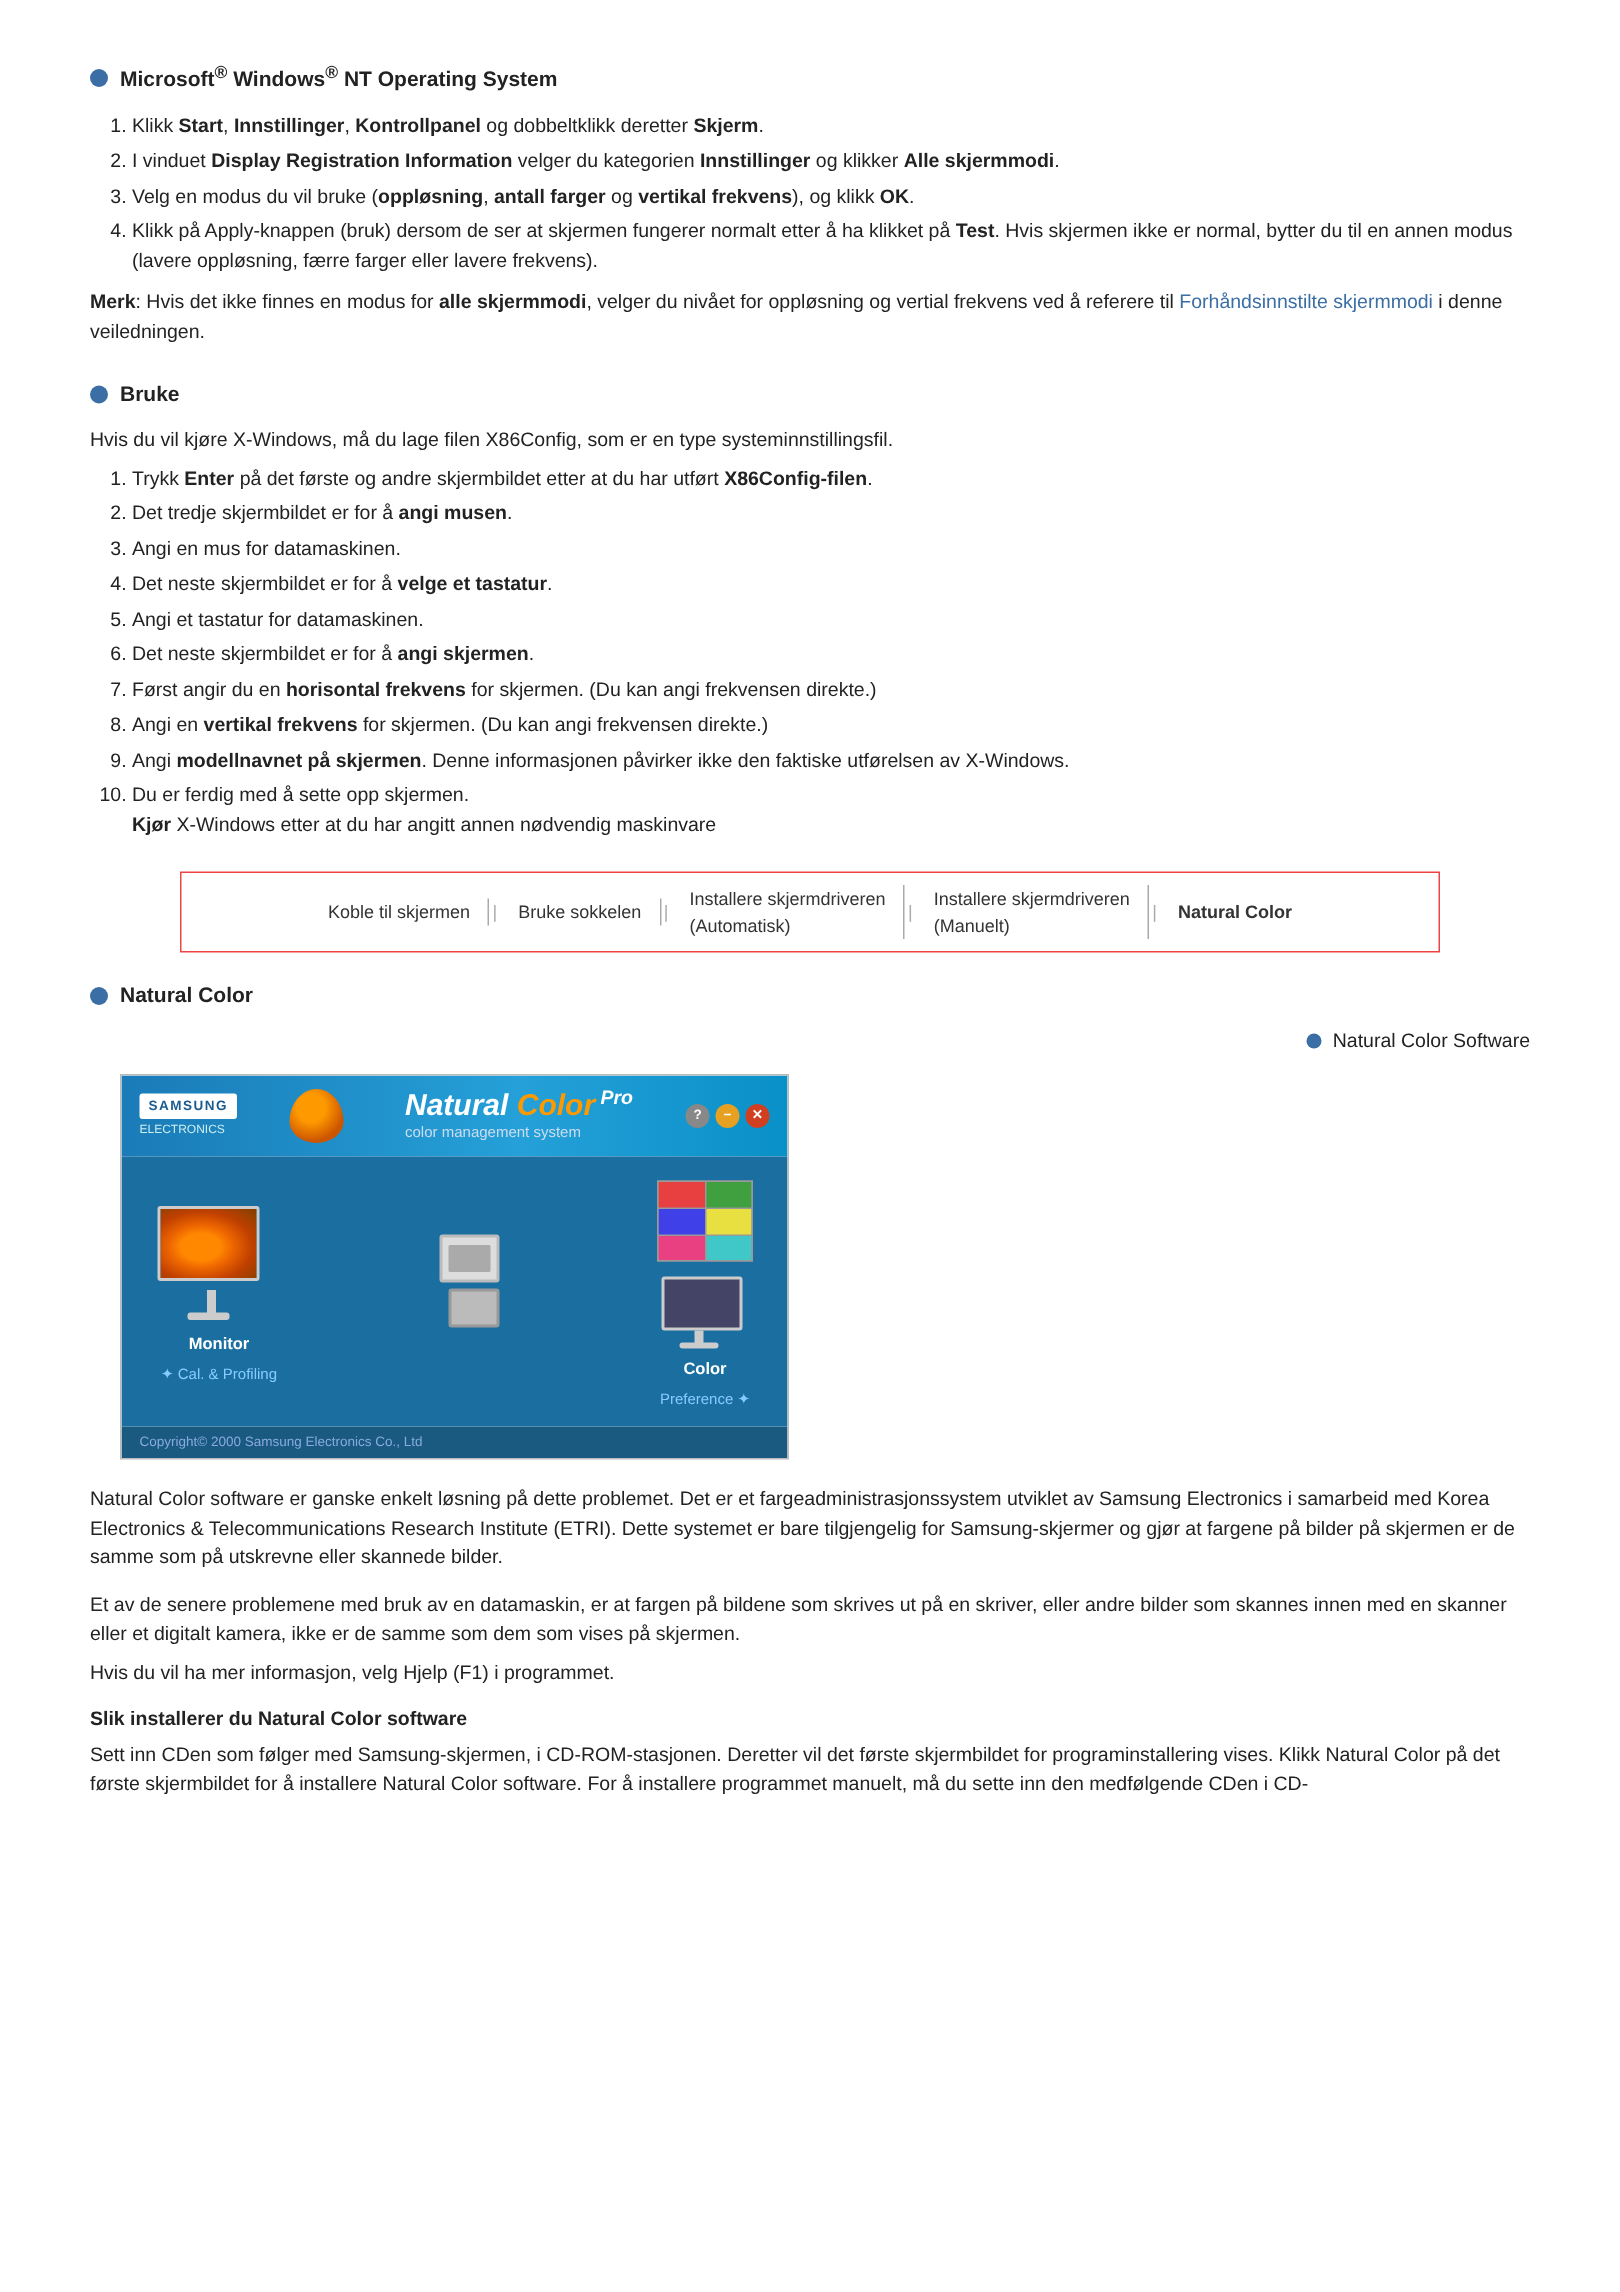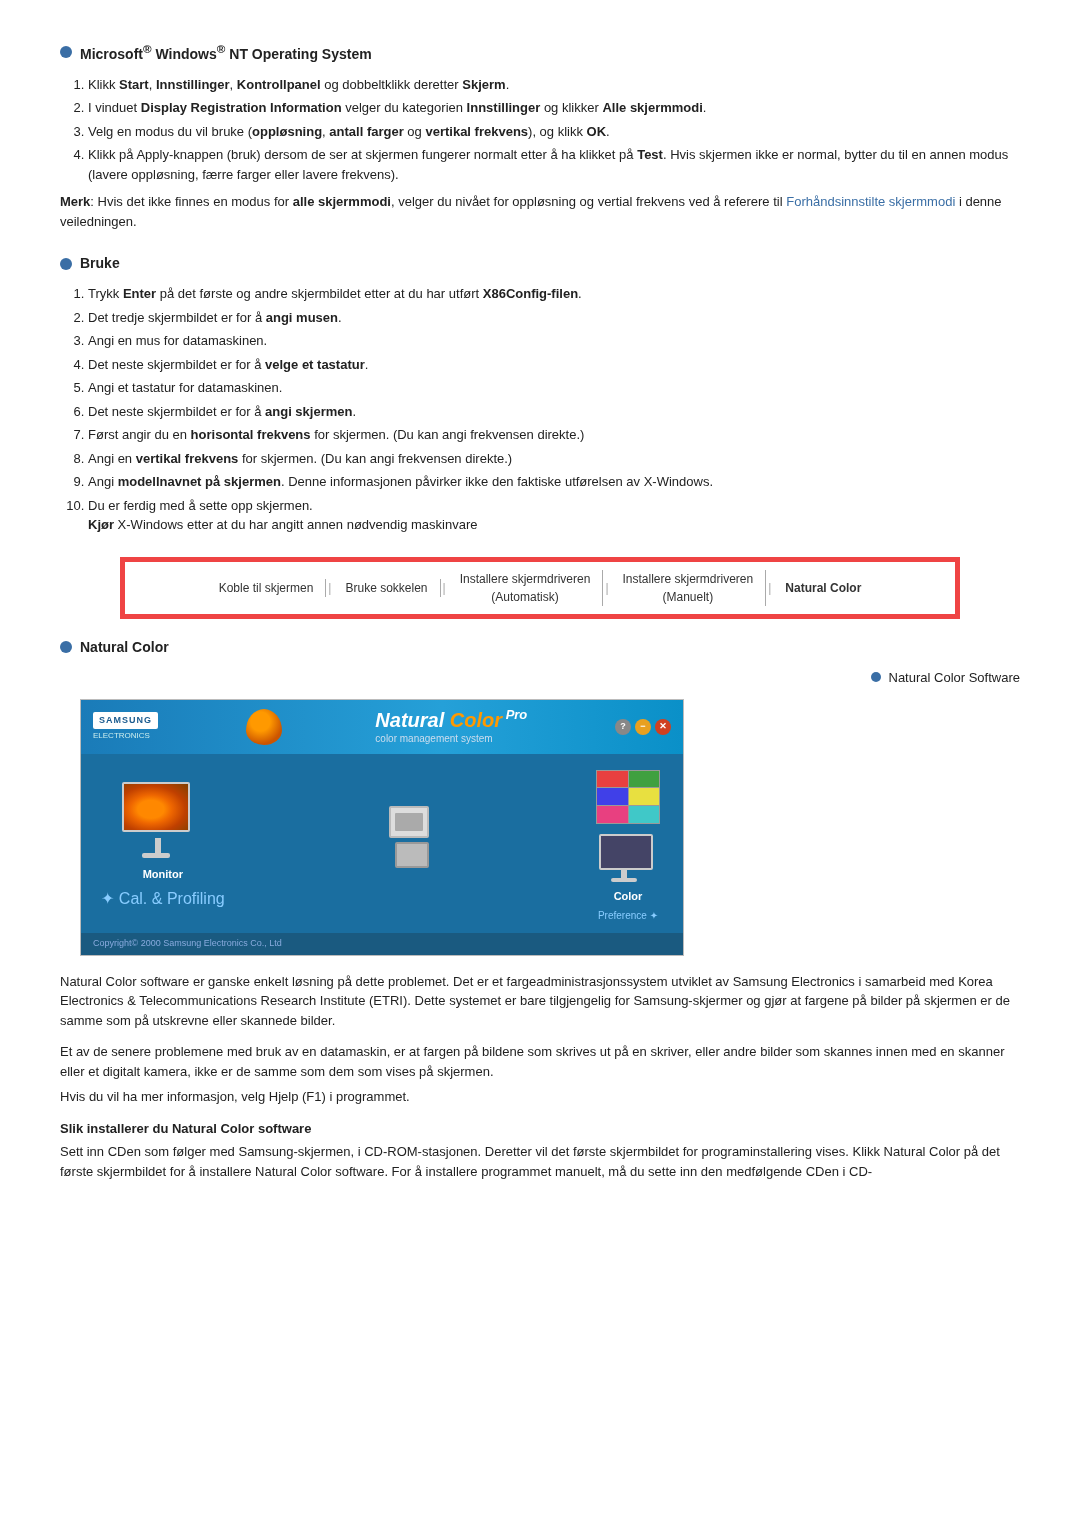--- a/index.html
+++ b/index.html
@@ -31,38 +31,37 @@
       font-weight: bold;
     }
     ol { margin-left: 28px; margin-bottom: 8px; }
     ol li { margin-bottom: 4px; }
     .note { margin-top: 8px; }
     .link-blue { color: #3a6ea5; text-decoration: none; }
     .nav-bar {
       display: flex;
       align-items: center;
       justify-content: center;
-      border: 5px solid #ef4444;
+      border: 1px solid #ef4444;
       padding: 8px 16px;
       margin: 18px 60px;
       font-size: 12px;
       color: #333;
       gap: 0;
-      text-align: center;
     }
     .nav-item {
       padding: 0 12px;
       border-right: 1px solid #aaa;
       white-space: nowrap;
     }
     .nav-item:last-child { border-right: none; font-weight: bold; }
     .nav-divider { color: #aaa; margin: 0 2px; }
     
     .software-box {
-      width: 604px;
+      width: 446px;
       margin: 12px 0 16px 0;
       border: 1px solid #bbb;
       overflow: hidden;
     }
     .sw-header {
       background: linear-gradient(90deg, #1a7bb8 0%, #25a0d8 60%, #0a90c8 100%);
       padding: 8px 12px;
       display: flex;
       align-items: center;
       justify-content: space-between;
@@ -127,20 +126,21 @@
     <li>Klikk på Apply-knappen (bruk) dersom de ser at skjermen fungerer normalt etter å ha klikket på <strong>Test</strong>. Hvis skjermen ikke er normal, bytter du til en annen modus (lavere oppløsning, færre farger eller lavere frekvens).</li>
   </ol>
   <p class="note"><strong>Merk</strong>: Hvis det ikke finnes en modus for <strong>alle skjermmodi</strong>, velger du nivået for oppløsning og vertial frekvens ved å referere til <a class="link-blue">Forhåndsinnstilte skjermmodi</a> i denne veiledningen.</p>
 </div>
 
 <div class="section">
   <div class="section-header">
     <div class="bullet-circle blue"></div>
     <span class="section-title">Bruke</span>
   </div>
+  <p>Hvis du vil kjøre X-Windows, må du lage filen X86Config, som er en type systeminnstillingsfil.</p>
   <ol>
     <li>Trykk <strong>Enter</strong> på det første og andre skjermbildet etter at du har utført <strong>X86Config-filen</strong>.</li>
     <li>Det tredje skjermbildet er for å <strong>angi musen</strong>.</li>
     <li>Angi en mus for datamaskinen.</li>
     <li>Det neste skjermbildet er for å <strong>velge et tastatur</strong>.</li>
     <li>Angi et tastatur for datamaskinen.</li>
     <li>Det neste skjermbildet er for å <strong>angi skjermen</strong>.</li>
     <li>Først angir du en <strong>horisontal frekvens</strong> for skjermen. (Du kan angi frekvensen direkte.)</li>
     <li>Angi en <strong>vertikal frekvens</strong> for skjermen. (Du kan angi frekvensen direkte.)</li>
     <li>Angi <strong>modellnavnet på skjermen</strong>. Denne informasjonen påvirker ikke den faktiske utførelsen av X-Windows.</li>
@@ -203,21 +203,21 @@
           <div style="position:absolute;top:0;left:4px;width:68px;height:50px;background:linear-gradient(135deg,#e8d040 0%,#d4c020 40%,#c08000 100%);border:2px solid #ccc;border-radius:2px;overflow:hidden;">
 
             <div style="width:100%;height:100%;background:radial-gradient(ellipse at 42% 55%, #f80 25%, #e60 40%, #c04000 65%, #804000 100%);"></div>
           </div>
 
           <div style="position:absolute;bottom:8px;left:37px;width:6px;height:16px;background:#ccc;"></div>
 
           <div style="position:absolute;bottom:4px;left:24px;width:28px;height:5px;background:#ccc;border-radius:2px;"></div>
         </div>
         <div style="color:#fff;font-size:11px;font-weight:bold;text-align:center;">Monitor</div>
-        <div style="color:#8cf;font-size:16px;text-align:center;">
+        <div style="color:#8cf;font-size:10px;text-align:center;">
           <span>✦ </span><span>Cal. &amp; Profiling</span>
         </div>
       </div>
 
       <div style="display:flex;flex-direction:column;gap:4px;margin-top:-20px;">
         <div style="width:40px;height:32px;background:#ddd;border:2px solid #bbb;border-radius:2px;display:flex;align-items:center;justify-content:center;">
           <div style="width:28px;height:18px;background:#aaa;border-radius:1px;"></div>
         </div>
         <div style="width:34px;height:26px;background:#bbb;border:2px solid #999;border-radius:2px;margin-left:6px;"></div>
       </div>

